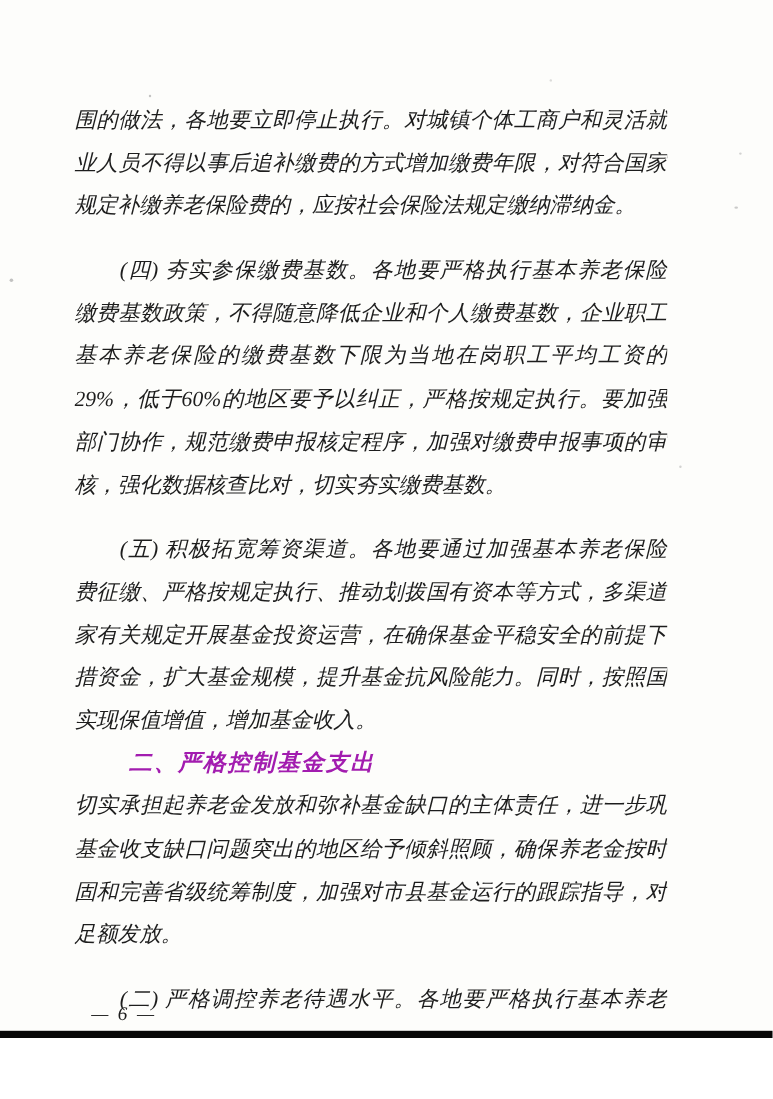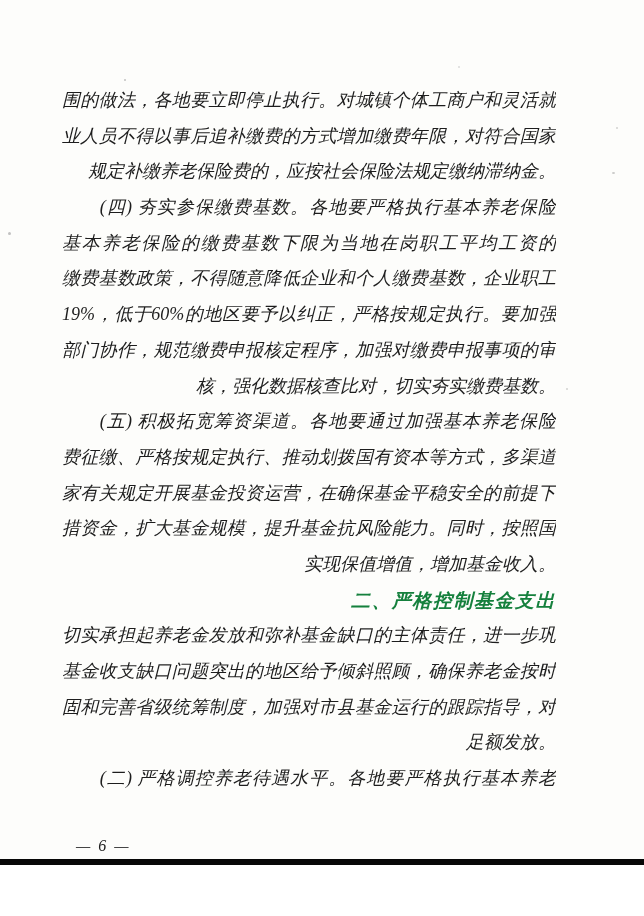--- a/index.html
+++ b/index.html
@@ -30,33 +30,33 @@
   }
   .line {
     height: 35.7px;
     overflow: hidden;
   }
   .line.fill {
     text-align: justify;
     text-align-last: justify;
   }
   .line.end {
-    text-align: right;
+    text-align: left;
   }
   .line.indent {
     text-indent: 2.1em;
+    margin-top: 18px;
   }
   .line.heading {
     text-indent: 2.4em;
     font-weight: bold;
     font-size: 19px;
     font-family: "Liberation Sans", sans-serif;
     letter-spacing: 1.5px;
-    color: #15803d;
-    text-align: right;
+    color: #a21caf;
   }
   .page-number {
     position: absolute;
     left: 76px;
     top: 837px;
     font-size: 16px;
     letter-spacing: 2px;
     color: var(--ink);
     font-family: "Liberation Serif", serif;
     white-space: nowrap;
@@ -86,23 +86,23 @@
 </head>
 <body>
 
 <div class="page">
 
   <div class="text-block">
       <div class="line fill">围的做法，各地要立即停止执行。对城镇个体工商户和灵活就</div>
       <div class="line fill">业人员不得以事后追补缴费的方式增加缴费年限，对符合国家</div>
       <div class="line end">规定补缴养老保险费的，应按社会保险法规定缴纳滞纳金。</div>
       <div class="line fill indent">(四) 夯实参保缴费基数。各地要严格执行基本养老保险</div>
+      <div class="line fill">缴费基数政策，不得随意降低企业和个人缴费基数，企业职工</div>
       <div class="line fill">基本养老保险的缴费基数下限为当地在岗职工平均工资的</div>
-      <div class="line fill">缴费基数政策，不得随意降低企业和个人缴费基数，企业职工</div>
-      <div class="line fill">19%，低于60%的地区要予以纠正，严格按规定执行。要加强</div>
+      <div class="line fill">29%，低于60%的地区要予以纠正，严格按规定执行。要加强</div>
       <div class="line fill">部门协作，规范缴费申报核定程序，加强对缴费申报事项的审</div>
       <div class="line end">核，强化数据核查比对，切实夯实缴费基数。</div>
       <div class="line fill indent">(五) 积极拓宽筹资渠道。各地要通过加强基本养老保险</div>
       <div class="line fill">费征缴、严格按规定执行、推动划拨国有资本等方式，多渠道筹</div>
       <div class="line fill">家有关规定开展基金投资运营，在确保基金平稳安全的前提下</div>
       <div class="line fill">措资金，扩大基金规模，提升基金抗风险能力。同时，按照国</div>
       <div class="line end">实现保值增值，增加基金收入。</div>
       <div class="line heading">二、严格控制基金支出</div>
       <div class="line fill">切实承担起养老金发放和弥补基金缺口的主体责任，进一步巩</div>
       <div class="line fill">基金收支缺口问题突出的地区给予倾斜照顾，确保养老金按时</div>

